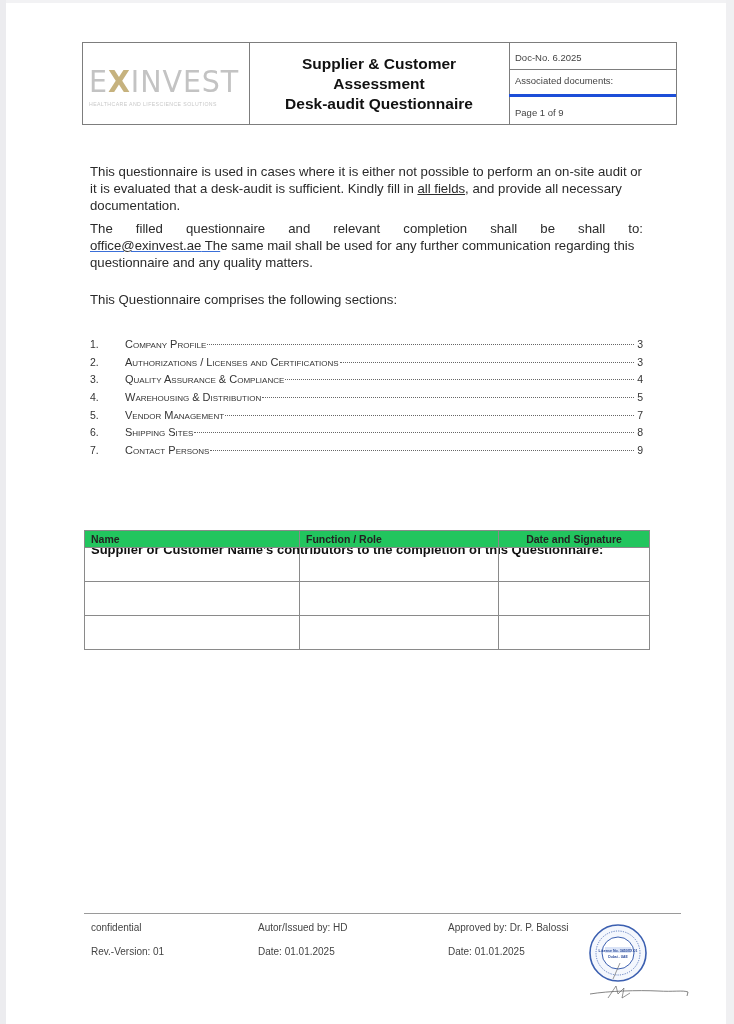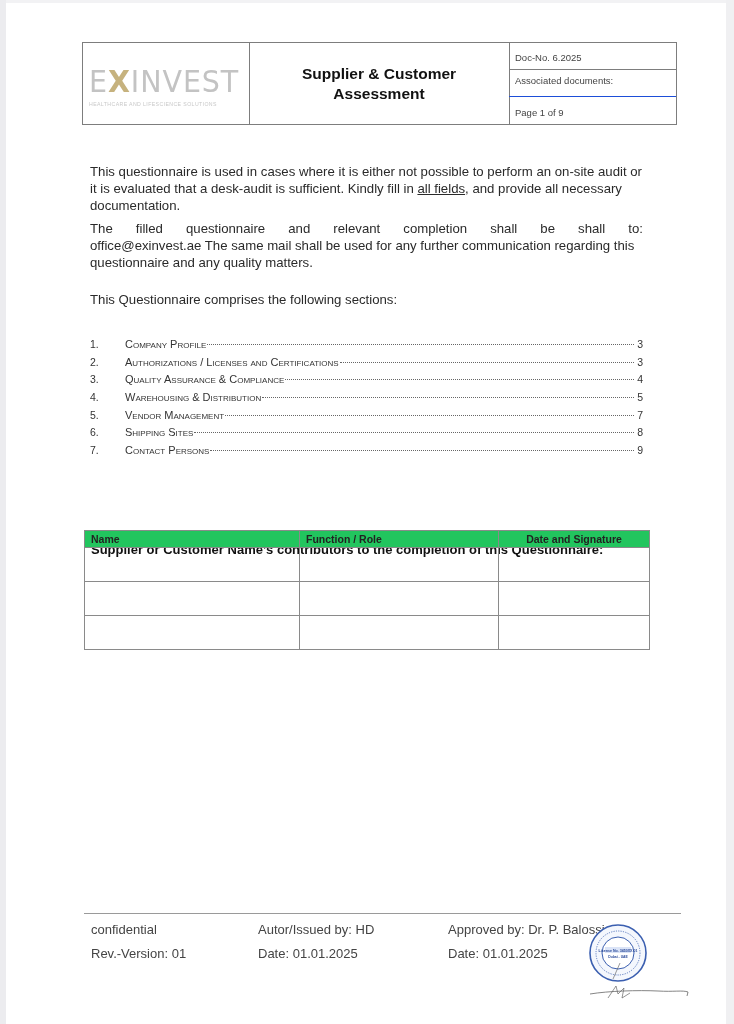--- a/index.html
+++ b/index.html
@@ -17,30 +17,30 @@
   .hdr { position: absolute; left: 82px; top: 42px; width: 595px; height: 83px; border: 1px solid #7d7d7d; box-sizing: border-box; }
   .hdr-logo { position: absolute; left: 0; top: 0; width: 166px; height: 81px; border-right: 1px solid #7d7d7d; }
   .logo-word { position: absolute; left: 6px; top: 20px; font-family: "DejaVu Sans", sans-serif; font-size: 31px; letter-spacing: 1px; color: #c3c3c3; font-weight: normal; transform: scaleX(0.92); transform-origin: left; white-space: nowrap; }
   .logo-word .x { color: #c6b27e; font-weight: bold; }
   .logo-sub { position: absolute; left: 6px; top: 58px; font-size: 5.2px; letter-spacing: 0.4px; color: #c8c8c8; white-space: nowrap; }
   .hdr-title { position: absolute; left: 166px; top: 0; width: 260px; height: 81px; border-right: 1px solid #7d7d7d; display: flex; flex-direction: column; justify-content: center; align-items: center; text-align: center; }
   .hdr-title div { font-weight: bold; font-size: 15.5px; line-height: 20px; color: #111; }
   .hdr-meta { position: absolute; left: 426px; top: 0; width: 167px; height: 81px; }
   .meta-cell { position: absolute; left: 0; width: 167px; font-size: 9.5px; color: #444; padding-left: 6px; box-sizing: border-box; }
   .meta-1 { top: 0; height: 27px; border-bottom: 1px solid #7d7d7d; padding-top: 9px; }
-  .meta-2 { top: 27px; height: 27px; border-bottom: 1px solid #1d4ed8; padding-top: 5px; }
+  .meta-2 { top: 27px; height: 27px; border-bottom: 3px solid #1d4ed8; padding-top: 5px; }
   .meta-3 { top: 54px; height: 27px; padding-top: 10px; }
 
   
   .para { position: absolute; left: 90px; width: 553px; font-size: 13.2px; line-height: 17px; color: #2a2a2a; }
   .p1 { top: 163px; }
   .p2 { top: 220px; text-align: justify; }
   .p2 .justline { display: flex; justify-content: space-between; }
   .u { text-decoration: underline; }
-  .link { color: #2a2a2a; text-decoration-color: #3a6fd8; margin-top: 40px; }
+  .link { color: #2a2a2a; text-decoration: underline; text-decoration-color: #3a6fd8; margin-top: 40px; }
   .intro { position: absolute; left: 90px; top: 292px; font-size: 13.2px; color: #2a2a2a; }
 
   
   .toc { position: absolute; left: 90px; top: 338px; width: 553px; }
   .toc-row { display: flex; align-items: baseline; height: 17.7px; font-size: 10.5px; color: #333; }
   .toc-num { width: 35px; }
   .toc-label { font-variant: small-caps; white-space: nowrap; font-size: 11px; }
   .toc-dots { flex: 1; border-bottom: 1px dotted #666; margin: 0 1px; position: relative; top: -3px; }
   .toc-page { width: 8px; text-align: right; }
 
@@ -50,38 +50,39 @@
   .ctable { position: absolute; left: 84px; top: 530px; width: 566px; border-collapse: collapse; }
   .ctable th, .ctable td { border: 1px solid #8a8a8a; padding: 0; }
   .ctable th { background: #22c55e; height: 16px; font-size: 10.5px; font-weight: bold; color: #222; }
   .ctable td { height: 33px; }
   .c1 { width: 208px; text-align: left; padding-left: 6px !important; }
   .c2 { width: 192px; text-align: left; padding-left: 6px !important; }
   .c3 { text-align: center; }
 
   
   .foot-line { position: absolute; left: 84px; top: 913px; width: 597px; height: 1px; background: #9a9a9a; }
-  .foot { position: absolute; font-size: 13px; color: #444; white-space: nowrap; text-align: right; }
+  .foot { position: absolute; font-size: 10px; color: #444; white-space: nowrap; text-align: right; }
   .stamp { position: absolute; left: 587px; top: 923px; width: 62px; height: 60px; }
 </style>
 </head>
 <body>
 
 <div class="edge-top"></div>
 <div class="edge-left"></div>
 <div class="edge-right"></div>
 
 <div class="hdr">
   <div class="hdr-logo">
     <div class="logo-word"><span>E</span><span class="x">X</span><span>INVEST</span></div>
     <div class="logo-sub">HEALTHCARE AND LIFESCIENCE SOLUTIONS</div>
   </div>
   <div class="hdr-title">
     <div>Supplier &amp; Customer</div>
     <div>Assessment</div>
+    <div>Desk-audit Questionnaire</div>
   </div>
   <div class="hdr-meta">
     <div class="meta-cell meta-1">Doc-No. 6.2025</div>
     <div class="meta-cell meta-2">Associated documents:</div>
     <div class="meta-cell meta-3">Page 1 of 9</div>
   </div>
 </div>
 
 <div class="para p1"><span>This questionnaire is used in cases where it is either not possible to perform an on-site audit or it is evaluated that a desk-audit is sufficient. Kindly fill in </span><span class="u">all fields</span><span>, and provide all necessary documentation.</span></div>
 

